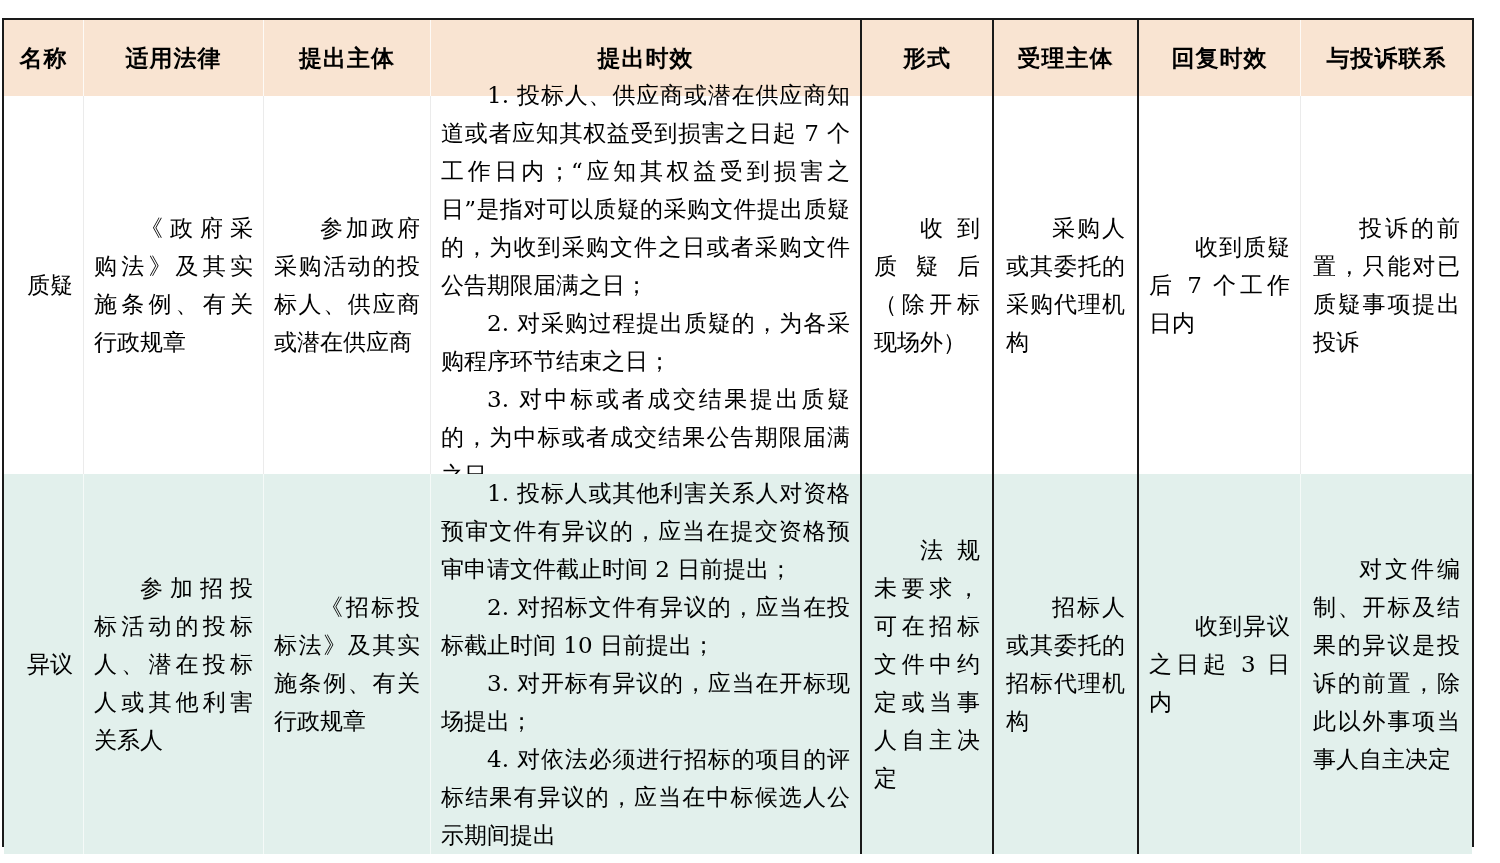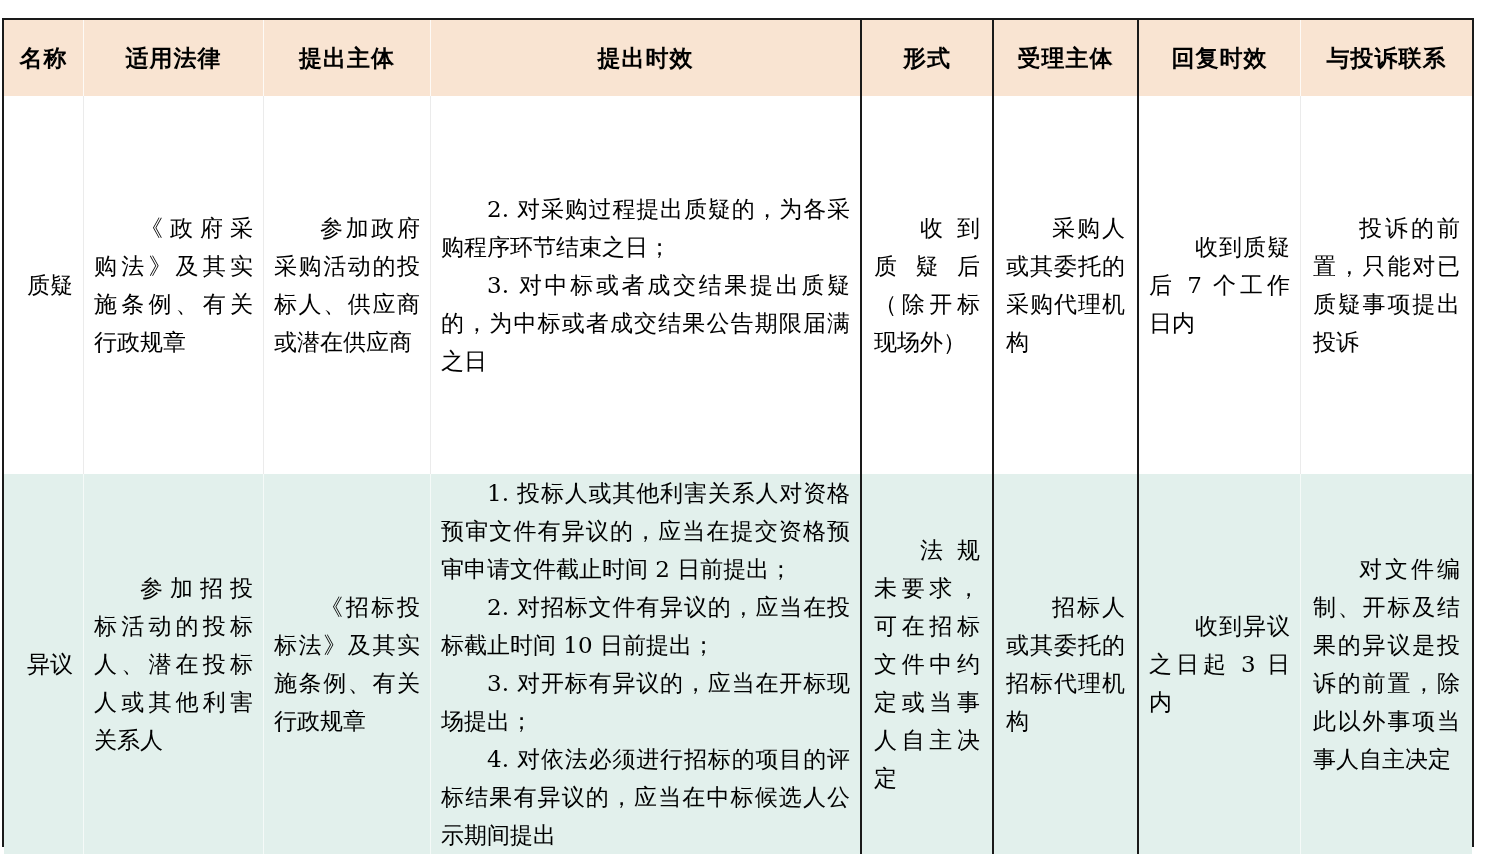--- a/index.html
+++ b/index.html
@@ -67,20 +67,21 @@
         <p class="para">《政府采购法》及其实施条例、有关行政规章</p>
       </div>
   </div>
   <div class="cell r1 bc blight">
     <div class="inner">
         <p class="para">参加政府采购活动的投标人、供应商或潜在供应商</p>
       </div>
   </div>
   <div class="cell r1 bc blight">
     <div class="inner">
+        <p class="para">1. 投标人、供应商或潜在供应商知道或者应知其权益受到损害之日起 7 个工作日内；“应知其权益受到损害之日”是指对可以质疑的采购文件提出质疑的，为收到采购文件之日或者采购文件公告期限届满之日；</p>
         <p class="para">2. 对采购过程提出质疑的，为各采购程序环节结束之日；</p>
         <p class="para">3. 对中标或者成交结果提出质疑的，为中标或者成交结果公告期限届满之日</p>
       </div>
   </div>
   <div class="cell r1 bc bdark pad12">
     <div class="inner">
         <p class="para">收到质疑后（除开标现场外）</p>
       </div>
   </div>
   <div class="cell r1 bc bdark pad12">

